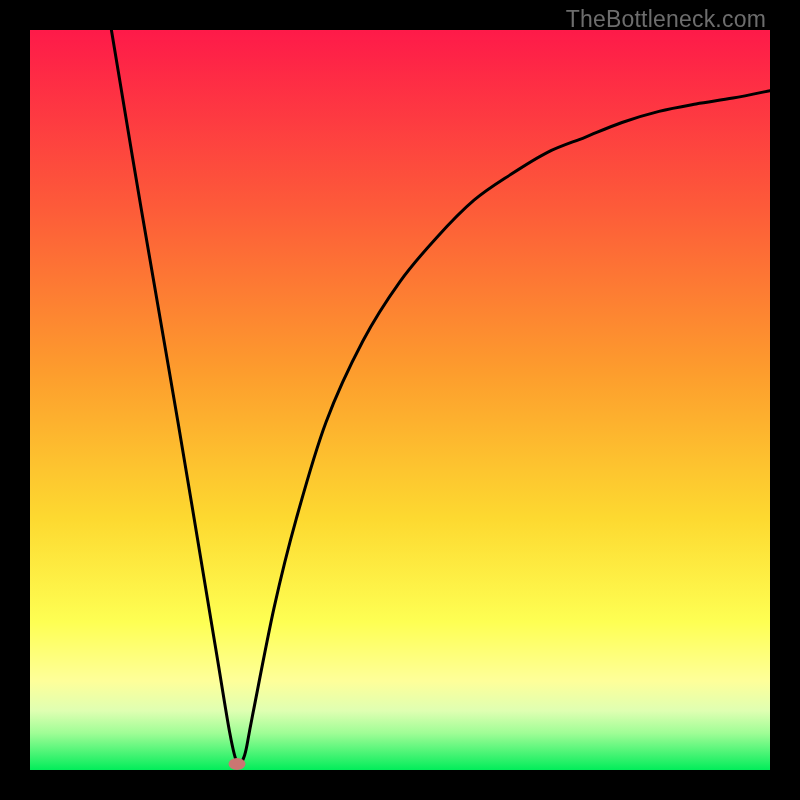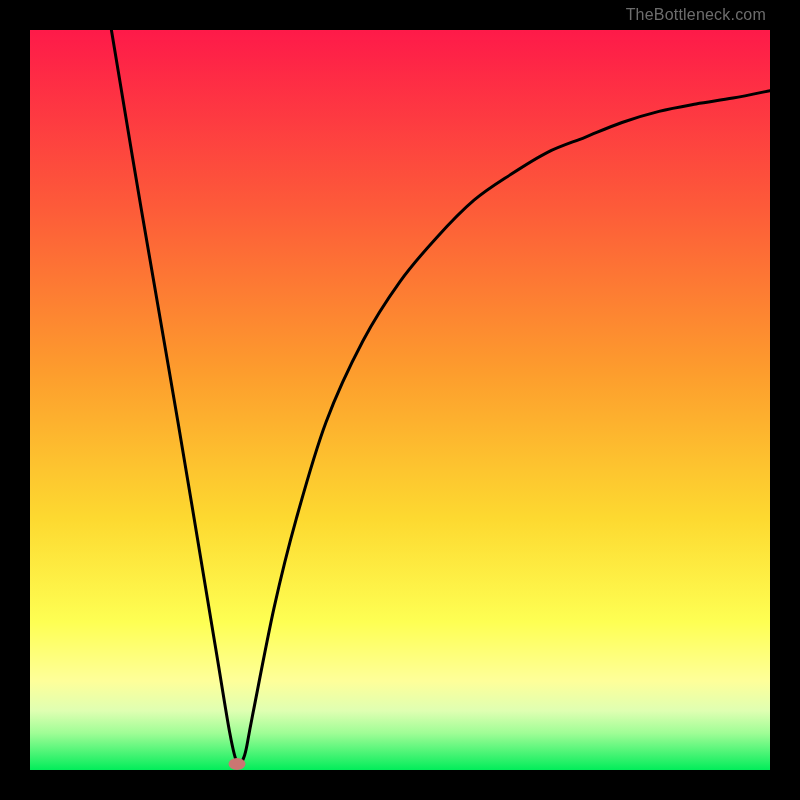--- a/index.html
+++ b/index.html
@@ -30,21 +30,21 @@
     left: 0;
     top: 0;
     width: 100%;
     height: 100%;
   }
   .watermark {
     position: absolute;
     top: 6px;
     right: 34px;
     color: #6d6d6d;
-    font-size: 16px;
+    font-size: 23px;
     font-weight: 500;
     letter-spacing: 0.2px;
   }
   svg.curve {
     position: absolute;
     left: 0;
     top: 0;
     width: 100%;
     height: 100%;
   }

